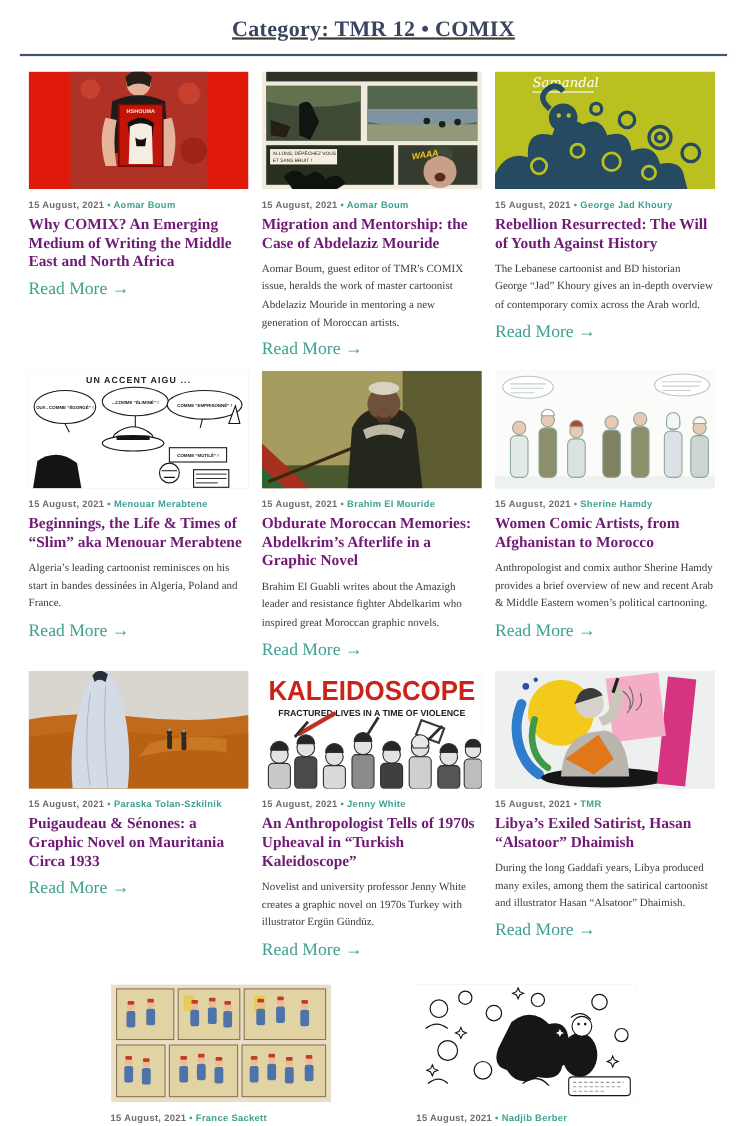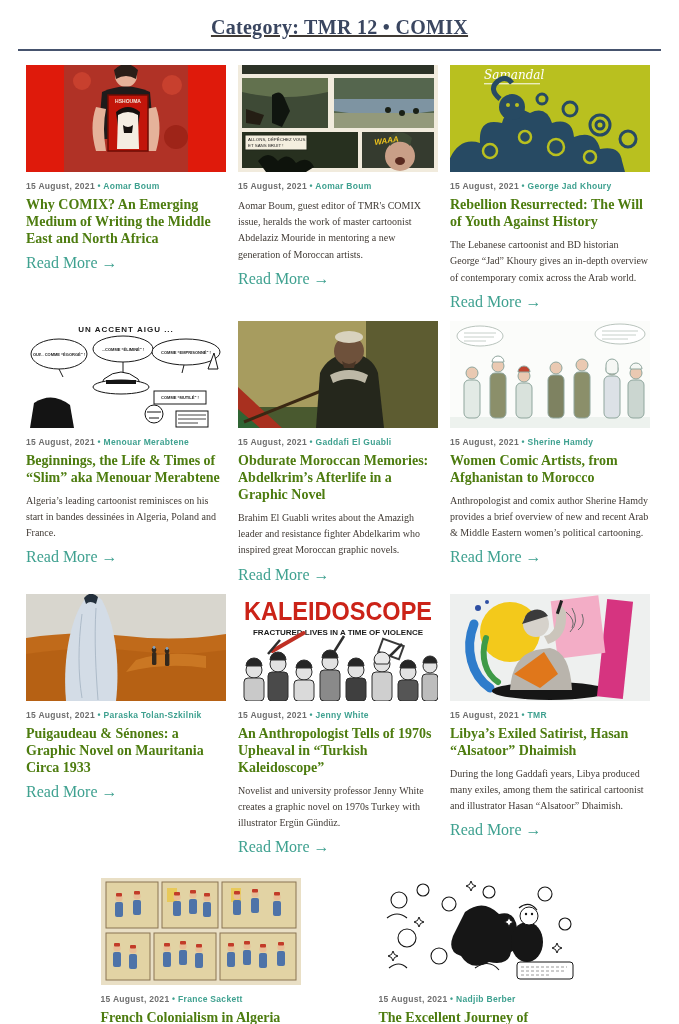--- a/index.html
+++ b/index.html
@@ -13,21 +13,21 @@
     column-gap:12px;row-gap:10px;padding:14px 26px 0;}
   .grid-last{display:flex;justify-content:center;align-items:flex-start;
     gap:78px;padding:22px 26px 28px;}
   .card{width:200px;}
   .thumb{display:block;width:200px;height:107px;overflow:hidden;background:#eee;}
   .thumb svg{display:block;width:100%;height:100%;}
   .meta{margin:9px 0 0;font-family:"Liberation Sans",sans-serif;font-size:8.5px;
     font-weight:700;color:#6E6E6E;letter-spacing:.3px;}
   .meta .author,.meta .dot{color:#3FA190;}
   .card-title{margin:5px 0 0;font-size:14px;line-height:1.22;font-weight:700;}
-  .card-title a{color:#4d7c0f;}
+  .card-title a{color:#701a75;}
   .excerpt{margin:7px 0 0;font-size:10px;line-height:1.62;color:#403A34;}
   .read-more{display:inline-block;margin-top:7px;font-size:16px;color:#3FA190;}
 </style>
 <title>Category: TMR 12 • COMIX</title></head>
 <body>
 
 <header class="page-header">
   <h1 class="page-title">Category: TMR 12 • COMIX</h1>
   <hr class="header-rule">
 </header>
@@ -88,20 +88,21 @@
         <ellipse cx="162" cy="96" rx="5" ry="4" fill="#5A2A20"></ellipse>
         <path d="M150 73 a16 16 0 0 1 24 0 l-2 8 a14 14 0 0 0 -20 0 z" fill="#3E4A36"></path>
         <text x="136" y="78" font-size="8" font-style="italic" font-weight="bold" fill="#EFC31C" font-family="Liberation Sans, sans-serif" transform="rotate(-8 150 74)">WAAA</text>
       </svg>
     </a>
     <p class="meta">
       <span>15 August, 2021</span>
       <span class="dot">•</span>
       <a class="author" href="#">Aomar Boum</a>
     </p>
+    <h2 class="card-title"><a href="#">Migration and Mentorship: the Case of Abdelaziz Mouride</a></h2>
     <p class="excerpt">Aomar Boum, guest editor of TMR's COMIX issue, heralds the work of master cartoonist Abdelaziz Mouride in mentoring a new generation of Moroccan artists.</p>
     <a class="read-more" href="#">Read More →</a>
   </article>
 
   <article class="card">
     <a class="thumb" href="#" aria-label="Blue swirling octopus artwork on chartreuse Samandal cover">
       <svg viewBox="0 0 200 107">
         <rect width="200" height="107" fill="#B9C01F"></rect>
         <text x="34" y="14" font-size="12" font-style="italic" fill="#FFFFFF" font-family="DejaVu Serif, serif">Samandal</text>
         <rect x="34" y="18" width="56" height="1.4" fill="#FFFFFF" opacity=".7"></rect>
@@ -182,21 +183,21 @@
         <path d="M78 107 L82 52 Q90 34 112 32 Q134 34 140 52 L146 107 Z" fill="#25271C"></path>
         <circle cx="111" cy="30" r="15" fill="#6E513B"></circle>
         <ellipse cx="111" cy="16" rx="14" ry="6" fill="#D8D2BE"></ellipse>
         <path d="M104 40 q7 6 14 0 l-2 7 h-10 z" fill="#4A3526"></path>
         <path d="M92 54 q19 -10 38 0 l-3 8 q-16 -8 -32 0 z" fill="#D8D2BE" opacity=".85"></path>
       </svg>
     </a>
     <p class="meta">
       <span>15 August, 2021</span>
       <span class="dot">•</span>
-      <a class="author" href="#">Gaddafi El Guabli</a>
+      <a class="author" href="#">Brahim El Mouride</a>
     </p>
     <h2 class="card-title"><a href="#">Obdurate Moroccan Memories: Abdelkrim’s Afterlife in a Graphic Novel</a></h2>
     <p class="excerpt">Brahim El Guabli writes about the Amazigh leader and resistance fighter Abdelkarim who inspired great Moroccan graphic novels.</p>
     <a class="read-more" href="#">Read More →</a>
   </article>
 
   <article class="card">
     <a class="thumb" href="#" aria-label="Light sketch of women comic artists in uniforms and dress">
       <svg viewBox="0 0 200 107">
         <rect width="200" height="107" fill="#FBFCFA"></rect>

